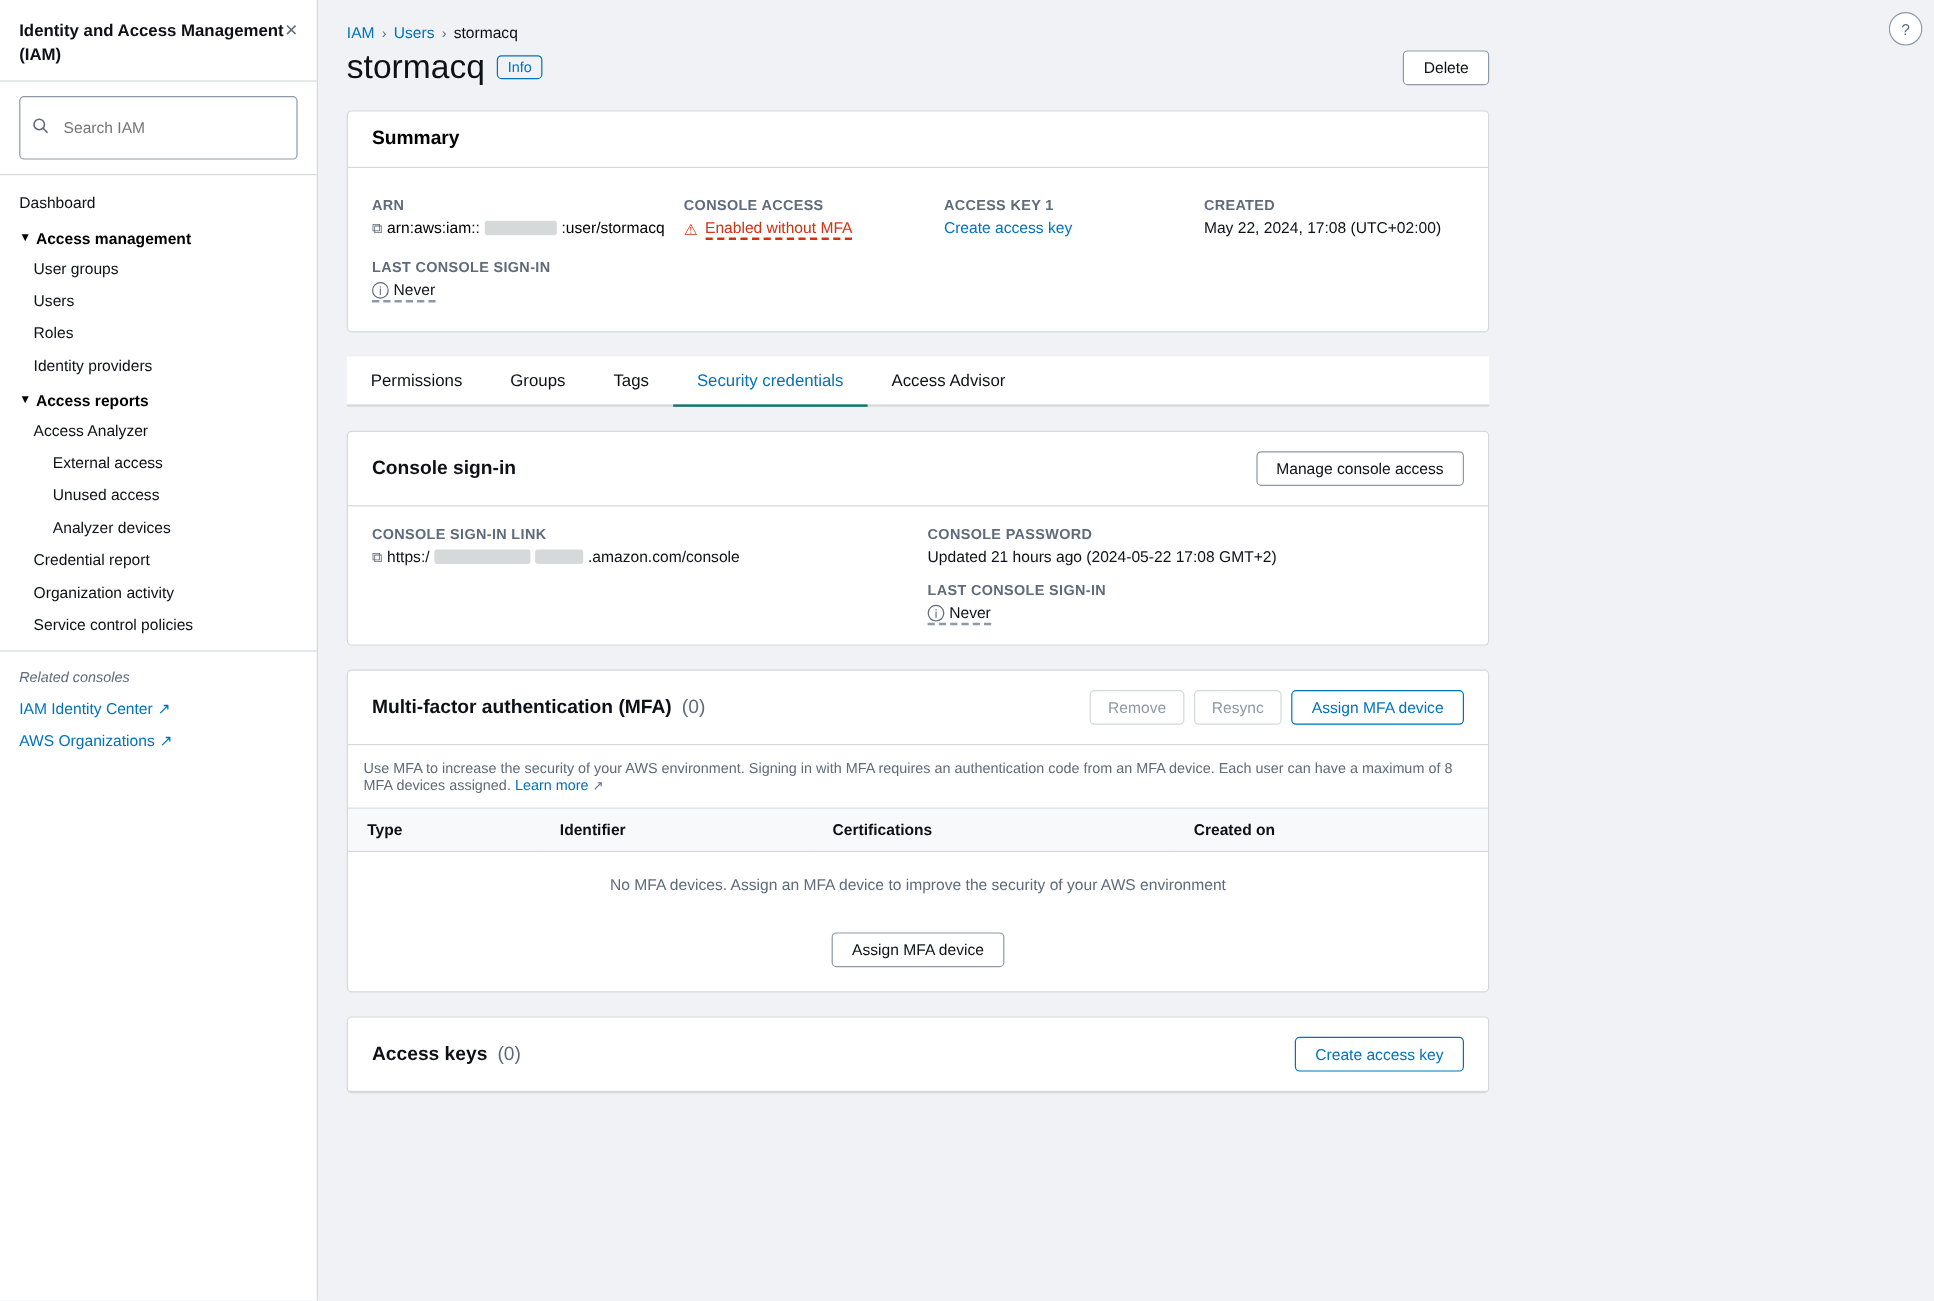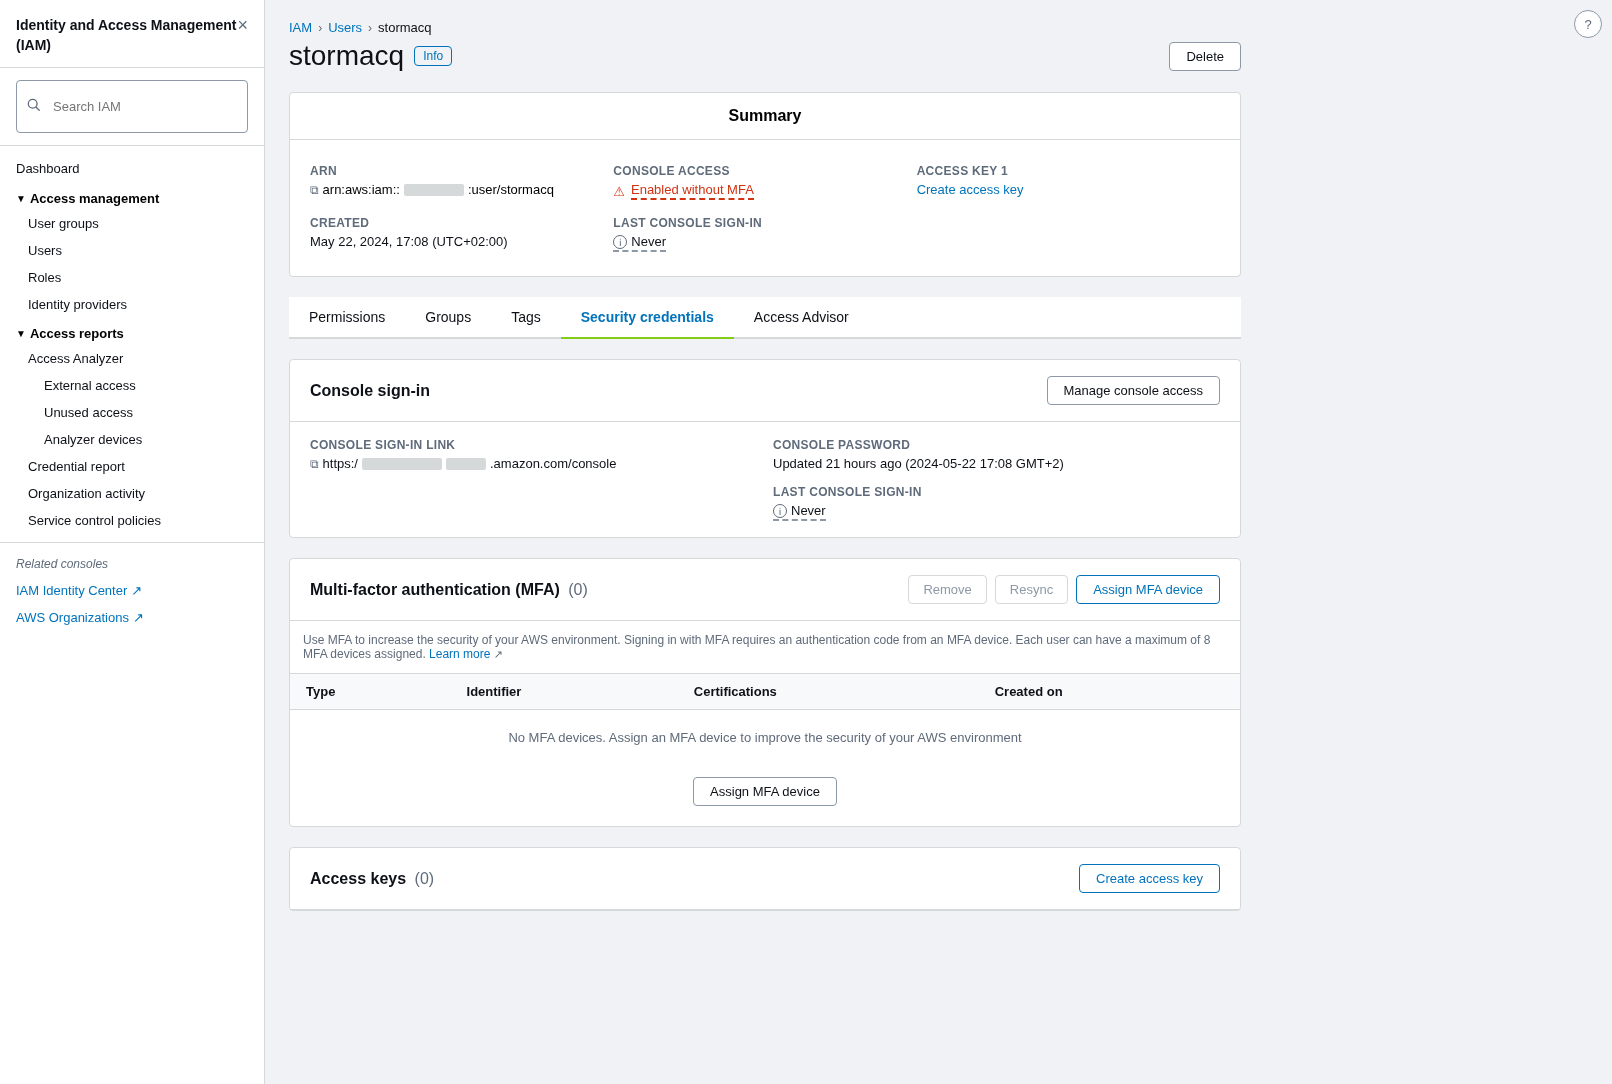--- a/index.html
+++ b/index.html
@@ -174,25 +174,24 @@
       background: #fff;
       border: 1px solid #d5d9d9;
       border-radius: 4px;
       margin-bottom: 20px;
     }
     .card-header {
       padding: 14px 20px;
       font-size: 16px;
       font-weight: 700;
       border-bottom: 1px solid #d5d9d9;
-      text-align: center;
     }
     .summary-grid {
       display: grid;
-      grid-template-columns: 1fr 1fr 1fr;
+      grid-template-columns: 1fr 1fr 1fr 1fr;
       gap: 0;
       padding: 16px 20px;
     }
     .summary-cell { padding: 8px 16px 8px 0; }
     .summary-label { font-size: 12px; color: #5f6b7a; margin-bottom: 4px; font-weight: 600; text-transform: uppercase; letter-spacing: 0.3px; }
     .summary-value { font-size: 13px; color: #0d1117; display: flex; align-items: center; gap: 6px; }
     .arn-value { display: flex; align-items: center; gap: 4px; font-size: 13px; }
     .copy-icon { font-size: 12px; color: #5f6b7a; cursor: pointer; }
     .redacted { display: inline-block; background: #d5d9d9; width: 60px; height: 12px; border-radius: 2px; vertical-align: middle; }
     .warning-icon { color: #d13212; }
@@ -213,22 +212,22 @@
       padding: 12px 20px;
       cursor: pointer;
       font-size: 14px;
       color: #0d1117;
       border-bottom: 2px solid transparent;
       margin-bottom: -2px;
       white-space: nowrap;
     }
     .tab.active {
       color: #0073bb;
-      border-bottom: 2px solid #84cc16;
-      font-weight: 700;
+      border-bottom: 2px solid #0f766e;
+      font-weight: 400;
     }
 
     
     .section-card {
       background: #fff;
       border: 1px solid #d5d9d9;
       border-radius: 4px;
       margin-bottom: 20px;
     }
     .section-header {

